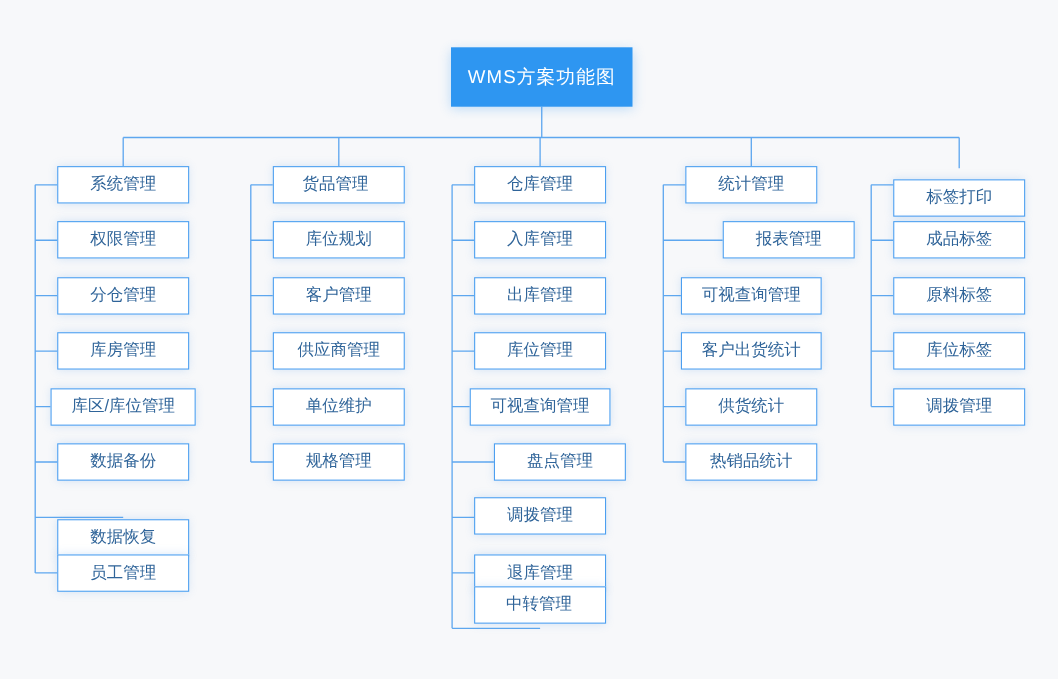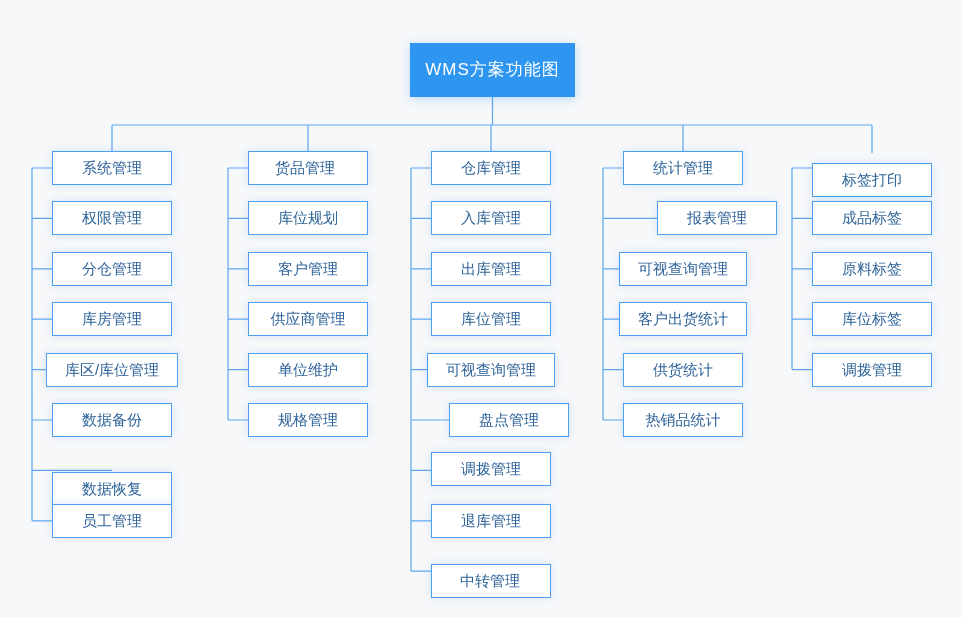--- a/index.html
+++ b/index.html
@@ -131,21 +131,21 @@
       <div class="node" style="left: 308px; top: 352.6px;">单位维护</div>
       <div class="node" style="left: 308px; top: 403px;">规格管理</div>
       <div class="node" style="left: 491px; top: 151px;">仓库管理</div>
       <div class="node" style="left: 491px; top: 201.4px;">入库管理</div>
       <div class="node" style="left: 491px; top: 251.8px;">出库管理</div>
       <div class="node" style="left: 491px; top: 302.2px;">库位管理</div>
       <div class="node" style="left: 491px; top: 352.6px;">可视查询管理</div>
       <div class="node" style="left: 491px; top: 403px; margin-left: 18px;">盘点管理</div>
       <div class="node" style="left: 491px; top: 452px;">调拨管理</div>
       <div class="node" style="left: 491px; top: 503.8px;">退库管理</div>
-      <div class="node" style="left: 491px; top: 564px; padding-left: 16px;">中转管理</div>
+      <div class="node" style="left: 491px; top: 533px; padding-left: 16px;">中转管理</div>
       <div class="node" style="left: 683px; top: 151px;">统计管理</div>
       <div class="node" style="left: 683px; top: 201.4px; margin-left: 34px;">报表管理</div>
       <div class="node" style="left: 683px; top: 251.8px;">可视查询管理</div>
       <div class="node" style="left: 683px; top: 302.2px;">客户出货统计</div>
       <div class="node" style="left: 683px; top: 352.6px;">供货统计</div>
       <div class="node" style="left: 683px; top: 403px;">热销品统计</div>
       <div class="node" style="left: 872px; top: 151px; margin-top: 12px;">标签打印</div>
       <div class="node" style="left: 872px; top: 201.4px;">成品标签</div>
       <div class="node" style="left: 872px; top: 251.8px;">原料标签</div>
       <div class="node" style="left: 872px; top: 302.2px;">库位标签</div>

